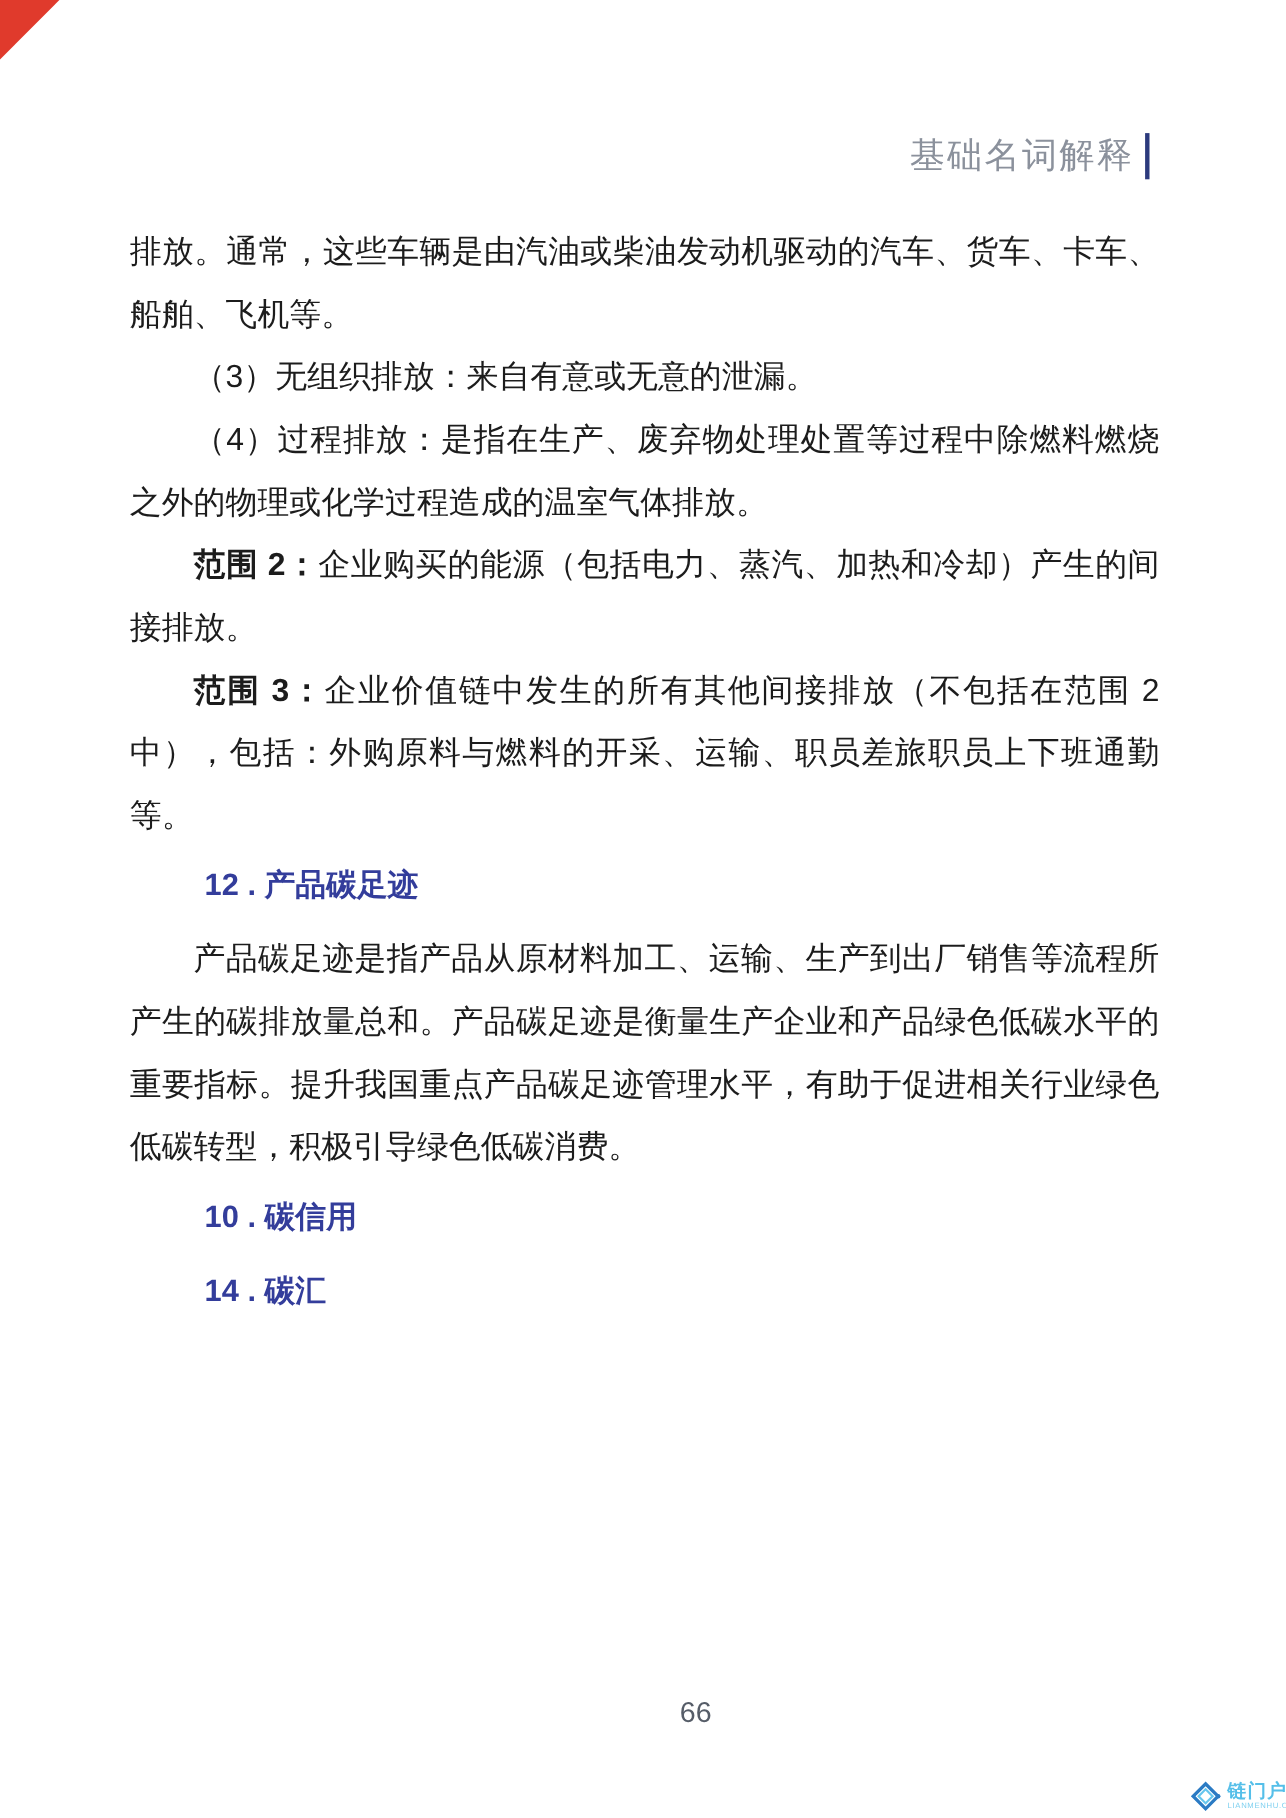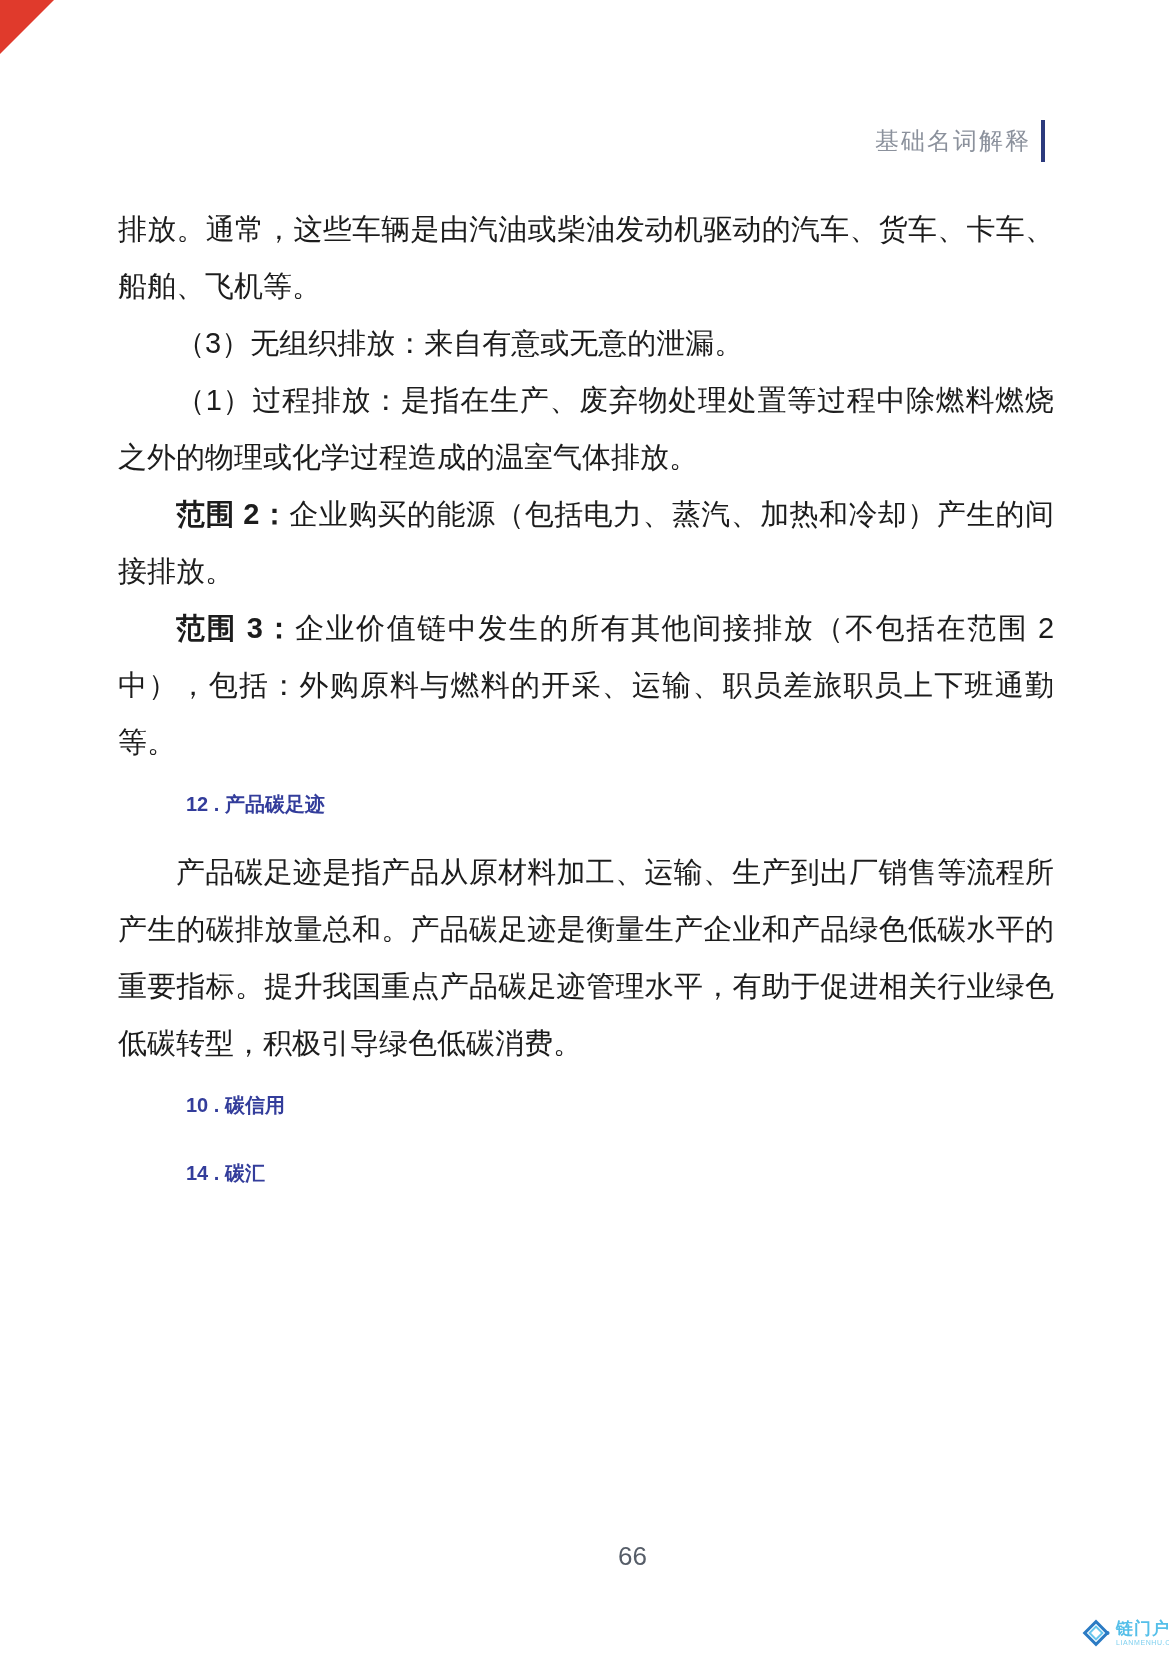--- a/index.html
+++ b/index.html
@@ -23,21 +23,21 @@
   }
   
   .header {
     position: absolute;
     top: 120px;
     right: 124px;
     display: flex;
     align-items: center;
   }
   .header-label {
-    font-size: 24px;
+    font-size: 32px;
     letter-spacing: 2px;
     color: #8b919c;
   }
   .header-bar {
     width: 4px;
     height: 42px;
     background: #2c3a7d;
     margin-left: 10px;
   }
   
@@ -48,21 +48,21 @@
     width: 936px;
     font-size: 29px;
     line-height: 57px;
     text-align: justify;
   }
   .para { margin: 0; text-indent: 2em; }
   .para.first { text-indent: 0; }
   .para .lead { font-weight: 700; }
   .heading {
     margin: 5px 0 11px 68px;
-    font-size: 20px;
+    font-size: 28px;
     line-height: 57px;
     font-weight: 700;
     color: #333d9b;
     text-align: left;
     text-indent: 0;
   }
   
   .page-number {
     position: absolute;
     top: 1541px;
@@ -104,21 +104,21 @@
   <div class="corner-triangle"></div>
 
   <div class="header">
     <span class="header-label">基础名词解释</span>
     <span class="header-bar"></span>
   </div>
 
   <div class="content">
     <p class="para first">排放。通常，这些车辆是由汽油或柴油发动机驱动的汽车、货车、卡车、船舶、飞机等。</p>
     <p class="para">（3）无组织排放：来自有意或无意的泄漏。</p>
-    <p class="para">（1）过程排放：是指在生产、废弃物处理处置等过程中除燃料燃烧之外的物理或化学过程造成的温室气体排放。</p>
+    <p class="para">（4）过程排放：是指在生产、废弃物处理处置等过程中除燃料燃烧之外的物理或化学过程造成的温室气体排放。</p>
     <p class="para"><span class="lead">范围 2：</span><span>企业购买的能源（包括电力、蒸汽、加热和冷却）产生的间接排放。</span></p>
     <p class="para"><span class="lead">范围 3：</span><span>企业价值链中发生的所有其他间接排放（不包括在范围 2 中），包括：外购原料与燃料的开采、运输、职员差旅职员上下班通勤等。</span></p>
     <h2 class="heading">12 . 产品碳足迹</h2>
     <p class="para">产品碳足迹是指产品从原材料加工、运输、生产到出厂销售等流程所产生的碳排放量总和。产品碳足迹是衡量生产企业和产品绿色低碳水平的重要指标。提升我国重点产品碳足迹管理水平，有助于促进相关行业绿色低碳转型，积极引导绿色低碳消费。</p>
     <h2 class="heading">10 . 碳信用</h2>
     <h2 class="heading">14 . 碳汇</h2>
   </div>
 
   <div class="page-number">66</div>
 

